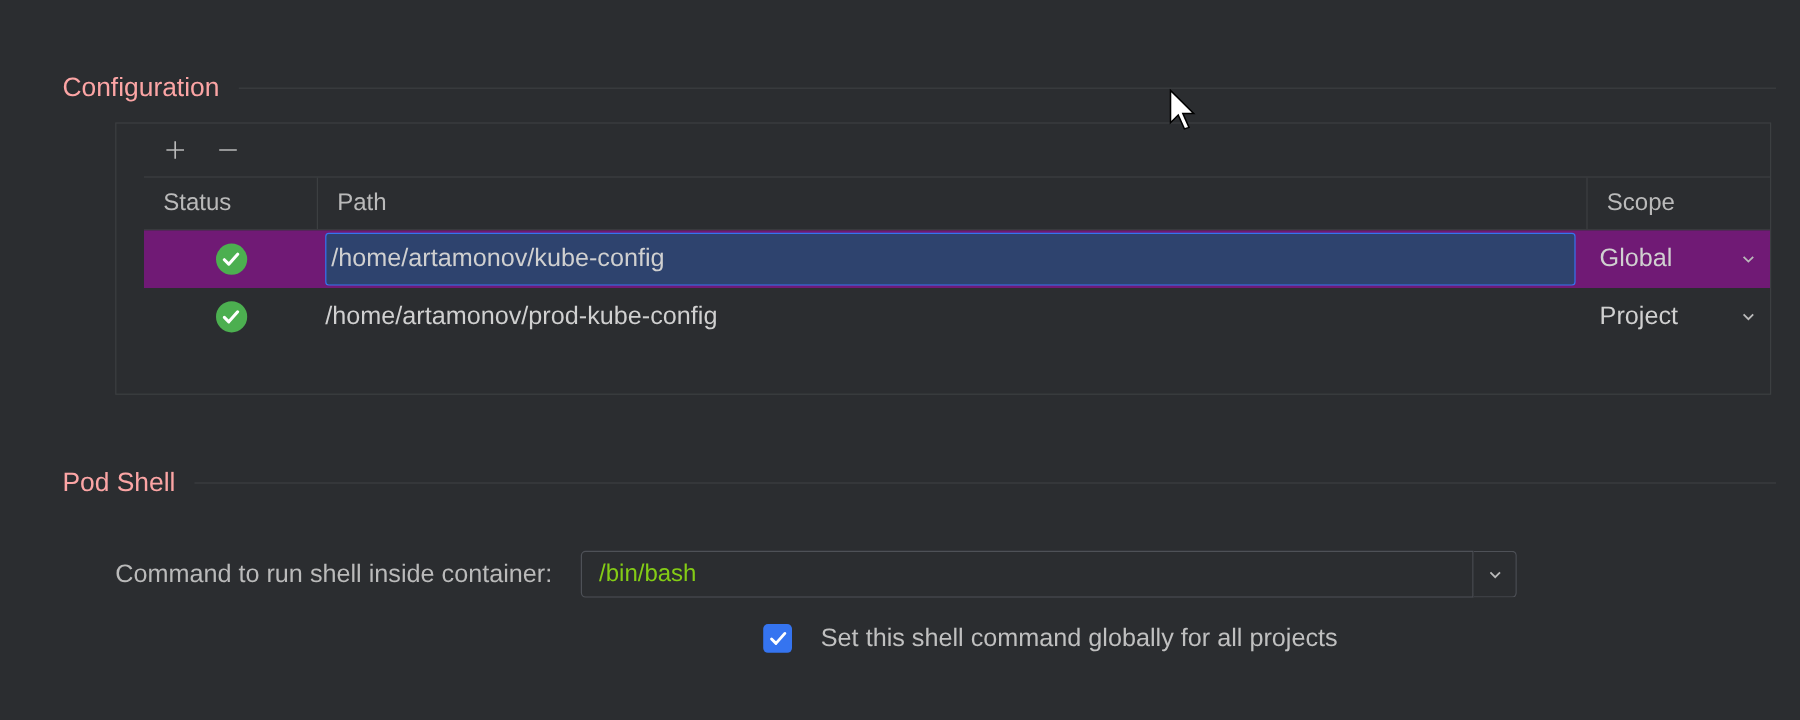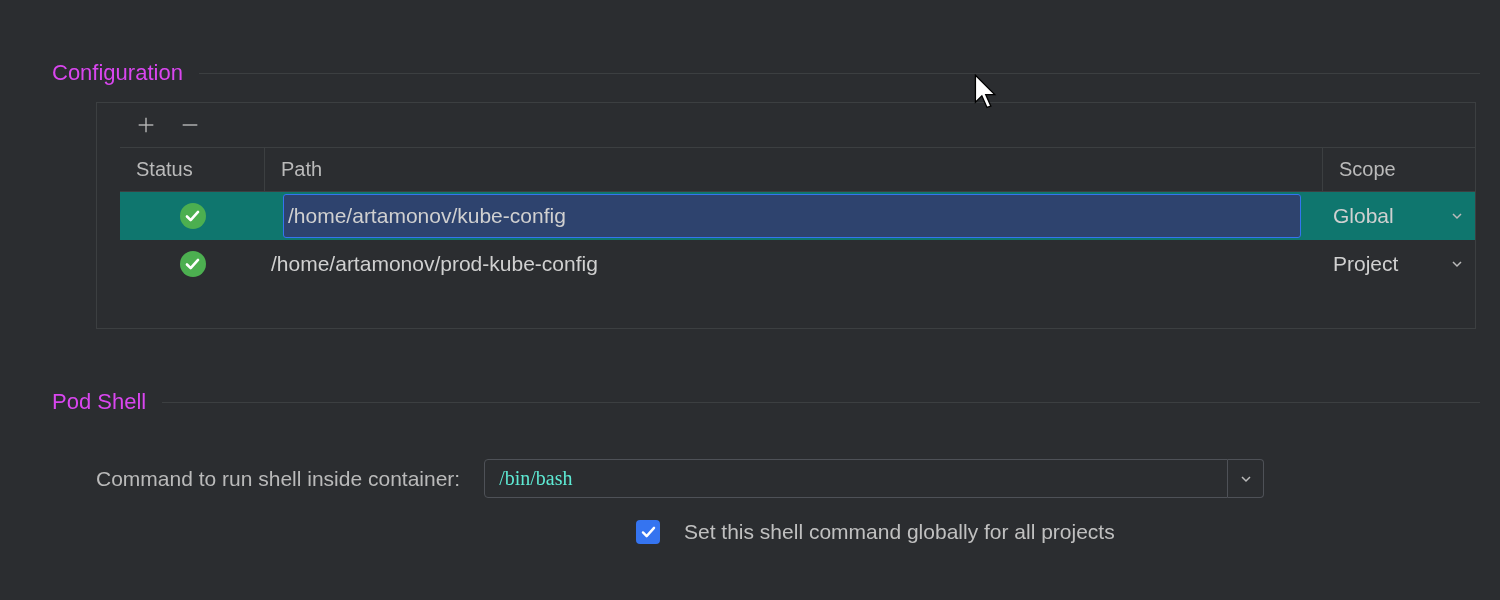--- a/index.html
+++ b/index.html
@@ -22,21 +22,21 @@
     }
     .section-header {
       display: flex;
       align-items: center;
       gap: 16px;
       margin-top: 60px;
       margin-bottom: 16px;
       padding-left: 32px;
     }
     .section-title {
-      color: #d946ef;
+      color: #fca5a5;
       font-size: 22px;
       font-weight: 400;
       white-space: nowrap;
     }
     .section-line {
       flex: 1;
       height: 1px;
       background-color: #3c3f41;
     }
     .table-container {
@@ -86,22 +86,21 @@
     }
     .table-body {
       min-height: 136px;
     }
     .table-row {
       display: flex;
       align-items: stretch;
       height: 48px;
     }
     .table-row.selected {
-      background-color: #0f766e;
-      gap: 12px;
+      background-color: #701a75;
     }
     .td {
       padding: 0 10px;
       display: flex;
       align-items: center;
       font-size: 21px;
       color: #d0d0d0;
     }
     .td-status {
       width: 145px;
@@ -160,25 +159,24 @@
     .input-wrapper {
       flex: 1;
       display: flex;
       margin-right: 216px;
     }
     .text-input {
       flex: 1;
       background-color: #2b2d30;
       border: 1px solid #4e5157;
       border-radius: 4px 0 0 4px;
-      color: #5eead4;
+      color: #84cc16;
       font-size: 20px;
       padding: 7px 14px;
       outline: none;
-      font-family: Liberation Serif, serif;
     }
     .input-btn {
       width: 36px;
       background-color: #2b2d30;
       border: 1px solid #4e5157;
       border-left: none;
       border-radius: 0 4px 4px 0;
       display: flex;
       align-items: center;
       justify-content: center;

